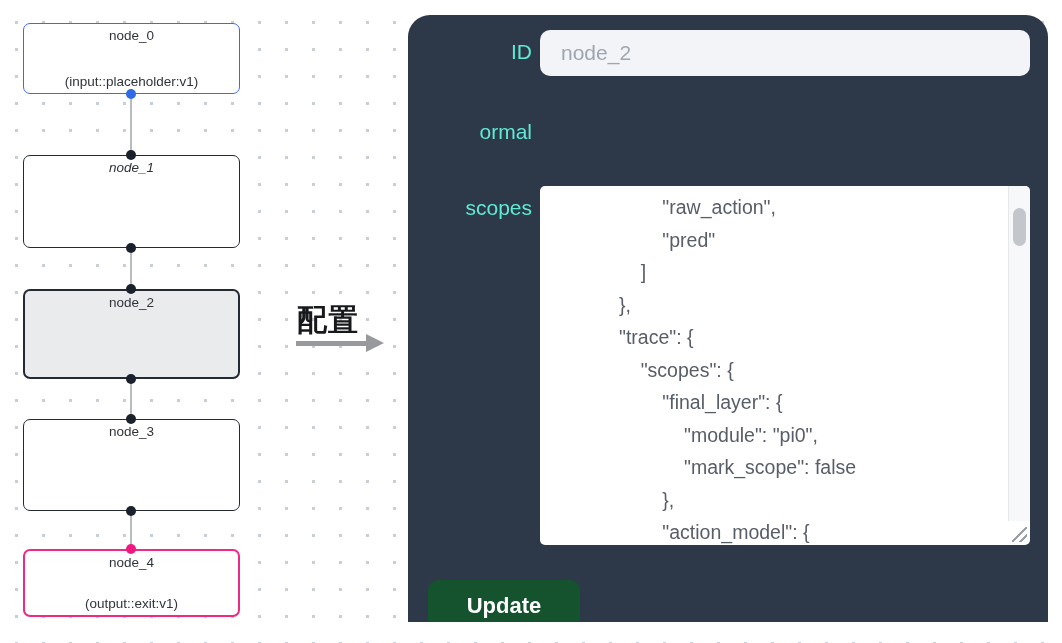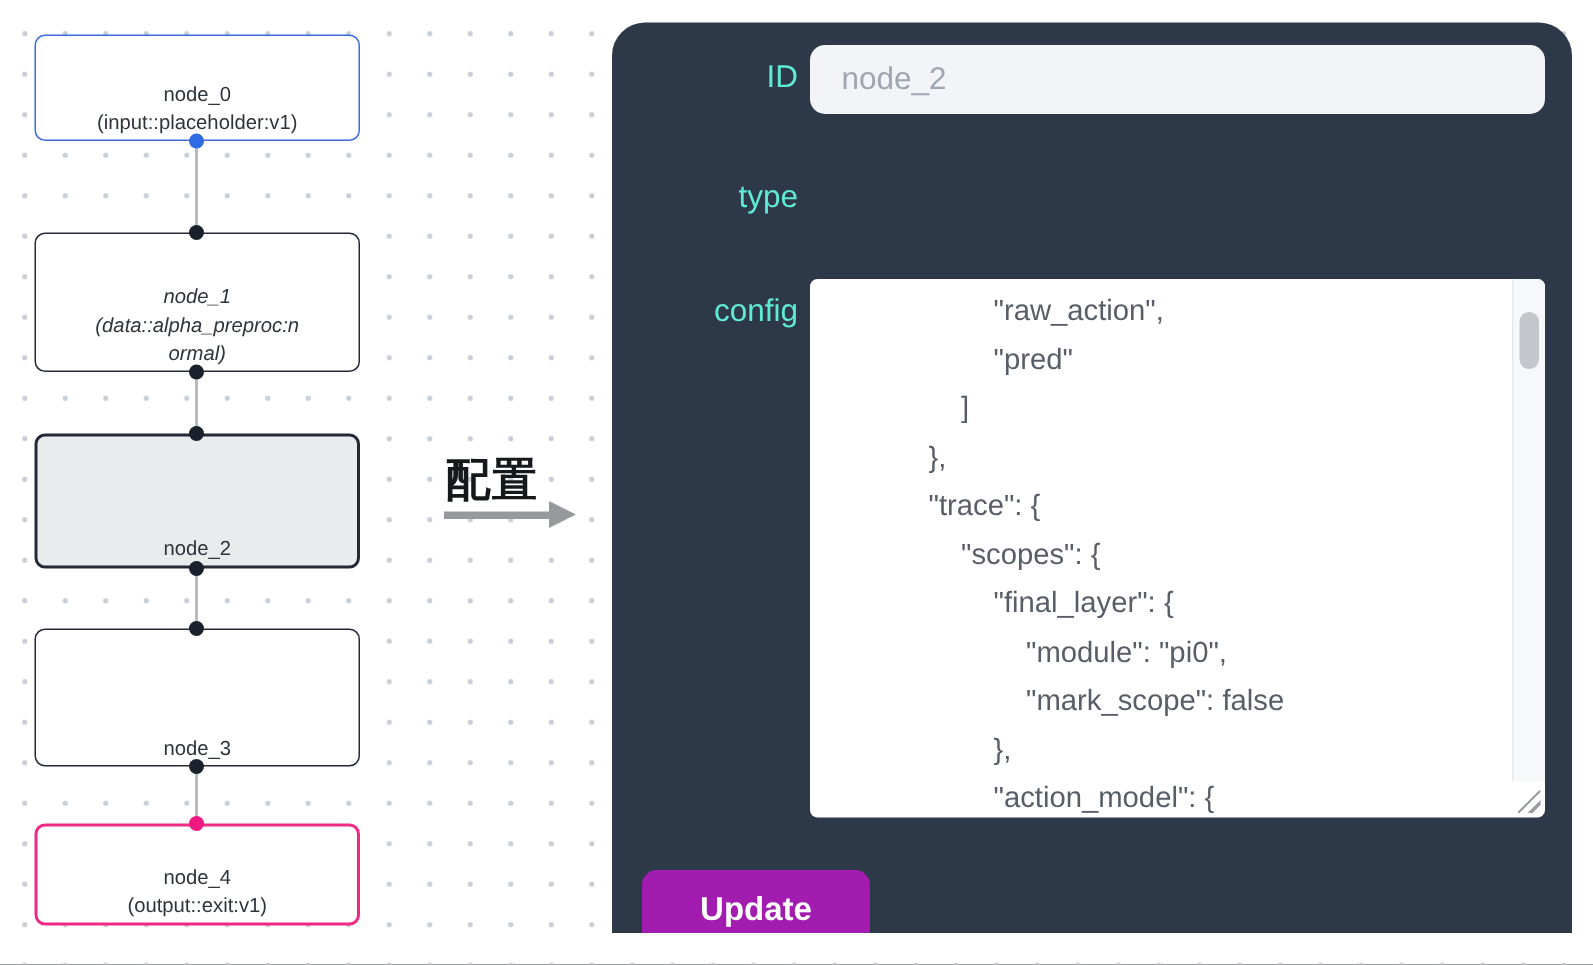--- a/index.html
+++ b/index.html
@@ -11,21 +11,21 @@
     background-size: 27px 27px;
     background-position: 3px 9px;
     position: relative;
   }
 
   
   .flow { position: absolute; left: 0; top: 0; width: 262px; height: 643px; }
   .node {
     position: absolute; left: 23px; width: 217px;
     background: #ffffff; border: 1.8px solid #242a35; border-radius: 7px;
-    display: flex; flex-direction: column; align-items: center; justify-content: flex-end;
+    display: flex; flex-direction: column; align-items: center; justify-content: space-between;
     text-align: center; color: #2f343b; font-size: 13.5px; line-height: 19px;
     padding: 2px 10px; z-index: 2;
   }
   .node .sub { white-space: pre-line; }
   .node.variant-input    { border-color: #3d6ce0; }
   .node.variant-selected { background: #eaebed; border-width: 2.5px; }
   .node.variant-output   { border-color: #ee2a85; border-width: 2px; }
   .edge {
     position: absolute; left: 130px; width: 2px; background: #b8bcc2; z-index: 1;
   }
@@ -79,43 +79,41 @@
     border-radius: 7px; background: #c3c6ca;
   }
   .resize-grip {
     position: absolute; right: 3px; bottom: 3px; width: 15px; height: 15px;
     background:
       linear-gradient(135deg, transparent 0 46%, #9aa0a6 46% 54%, transparent 54%) ,
       linear-gradient(135deg, transparent 0 72%, #9aa0a6 72% 82%, transparent 82%);
   }
   .update-btn {
     position: absolute; left: 20px; top: 565px; width: 152px; height: 52px;
-    background: #a21caf; border: none; border-radius: 10px;
+    background: #14532d; border: none; border-radius: 10px;
     color: #ffffff; font-size: 22px; font-weight: 600;
     font-family: "Liberation Sans", sans-serif; cursor: pointer;
   }
 </style>
 </head>
 <body>
 
 <div class="flow">
 
   <div class="edge" style="top:94px;  height:61px;"></div>
   <div class="edge" style="top:248px; height:41px;"></div>
   <div class="edge" style="top:379px; height:40px;"></div>
   <div class="edge" style="top:511px; height:38px;"></div>
 
   <div class="node variant-input" style="top:23px; height:71px;">
     <span>node_0</span>
     <span class="sub">(input::placeholder:v1)</span>
   </div>
   <div class="node" style="top:155px; height:93px;font-style:italic;">
     <span>node_1</span>
-    <span class="sub">(data::alpha_preproc:n
-ormal)</span>
   </div>
   <div class="node variant-selected" style="top:289px; height:90px;">
     <span>node_2</span>
   </div>
   <div class="node" style="top:419px; height:92px;">
     <span>node_3</span>
   </div>
   <div class="node variant-output" style="top:549px; height:68px;">
     <span>node_4</span>
     <span class="sub">(output::exit:v1)</span>
@@ -133,23 +131,23 @@
 
 <div class="arrow-label">配置</div>
 <div class="arrow-shaft"></div>
 <div class="arrow-head"></div>
 
 <div class="panel">
 
   <label class="field-label" style="top:25px;">ID</label>
   <input class="text-input" style="top: 15px;" value="node_2">
 
-  <label class="field-label" style="top:105px;">type</label>
+  <label class="field-label" style="top:105px;">ormal</label>
 
-  <label class="field-label" style="top:181px;">config</label>
+  <label class="field-label" style="top:181px;">scopes</label>
   <div class="textarea-wrap">
     <pre>                    "raw_action",
                     "pred"
                 ]
             },
             "trace": {
                 "scopes": {
                     "final_layer": {
                         "module": "pi0",
                         "mark_scope": false

